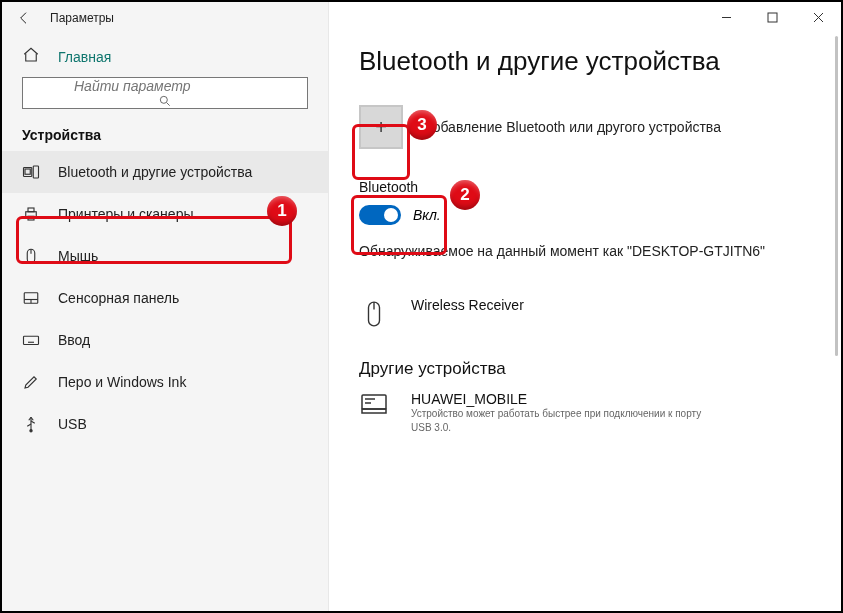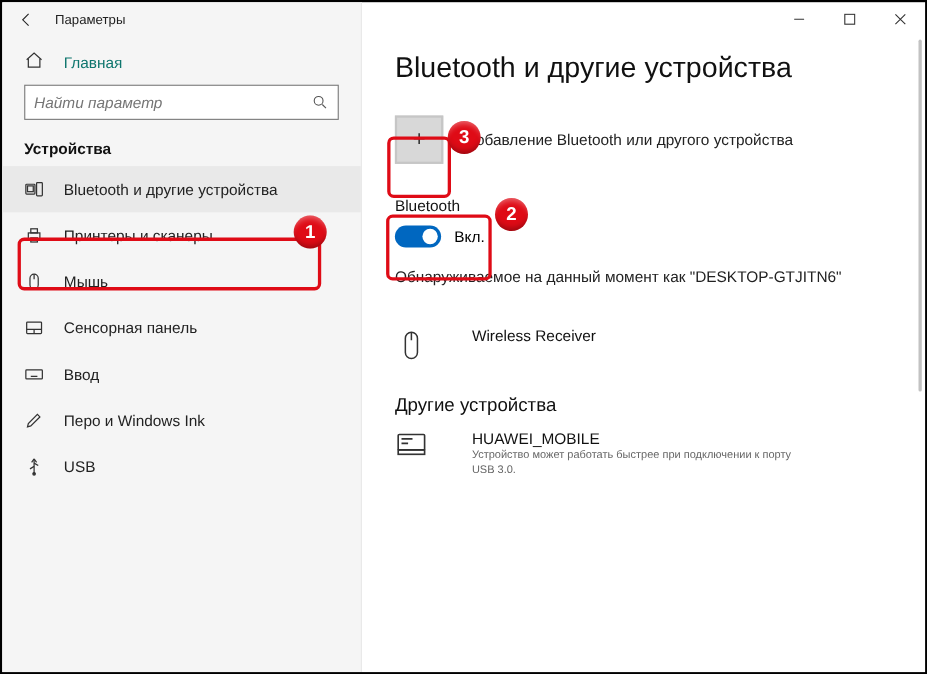--- a/index.html
+++ b/index.html
@@ -16,21 +16,21 @@
   .titlebar { display: flex; align-items: center; height: 32px; padding: 0 14px; font-size: 12px; color: #222; }
   .titlebar .back { margin-right: 18px; display: flex; align-items: center; cursor: default; }
   .titlebar .back svg { width: 16px; height: 16px; stroke: #222; fill: none; }
   .titlebar-title { flex: 1; }
   .home-row { display: flex; align-items: center; padding: 12px 20px 10px; gap: 18px; font-size: 14px; color: #0f766e; }
   .home-row svg { width: 18px; height: 18px; stroke: #333; fill: none; }
 
   .search-wrap { padding: 0 20px 18px; }
   .search {
     display: flex; align-items: center; border: 1px solid #777; background: #fff;
-    height: 32px; padding: 0 8px;
+    height: 32px; padding: 0 8px; flex-direction: column;
   }
   .search input {
     flex: 1; border: none; outline: none; font-size: 14px; background: transparent;
     font-style: italic; color: #666;
   }
   .search .icon { width: 16px; height: 16px; stroke: #555; fill: none; }
 
   .sidebar-section-title { padding: 0 20px 8px; font-size: 14px; font-weight: 600; color: #111; }
 
   .nav-list { position: relative; }
@@ -63,27 +63,27 @@
 
   .bt-block { margin-bottom: 18px; }
   .bt-title { font-size: 14px; font-weight: 400; margin-bottom: 10px; color: #111; }
   .toggle-row { display: flex; align-items: center; gap: 12px; }
   .toggle {
     width: 42px; height: 20px; background: #0067c0; border-radius: 10px; position: relative;
   }
   .toggle .knob {
     position: absolute; right: 3px; top: 3px; width: 14px; height: 14px; background: #fff; border-radius: 50%;
   }
-  .toggle-label { font-size: 14px; }
+  .toggle-label { font-size: 14px; font-style: italic; }
 
   .discoverable { font-size: 14px; color: #222; margin-bottom: 38px; }
 
   .subhead { font-size: 17px; font-weight: 400; color: #111; margin-bottom: 12px; }
 
-  .dev-row { display: flex; align-items: flex-start; gap: 40px; margin-bottom: 30px; }
+  .dev-row { display: flex; align-items: flex-start; gap: 22px; margin-bottom: 30px; }
   .dev-row .dev-icon { width: 30px; display: flex; justify-content: center; padding-top: 2px; }
   .dev-row svg { stroke: #333; fill: none; }
   .dev-name { font-size: 14px; color: #111; }
   .dev-desc { font-size: 10px; color: #666; max-width: 300px; line-height: 1.35; }
 
   
   .annot { position: absolute; border: 3px solid #df0b16; border-radius: 6px; pointer-events: none; }
   .badge {
     position: absolute; width: 30px; height: 30px; border-radius: 50%;
     background: #df0b16; color: #fff; font-weight: 700; font-size: 17px;

